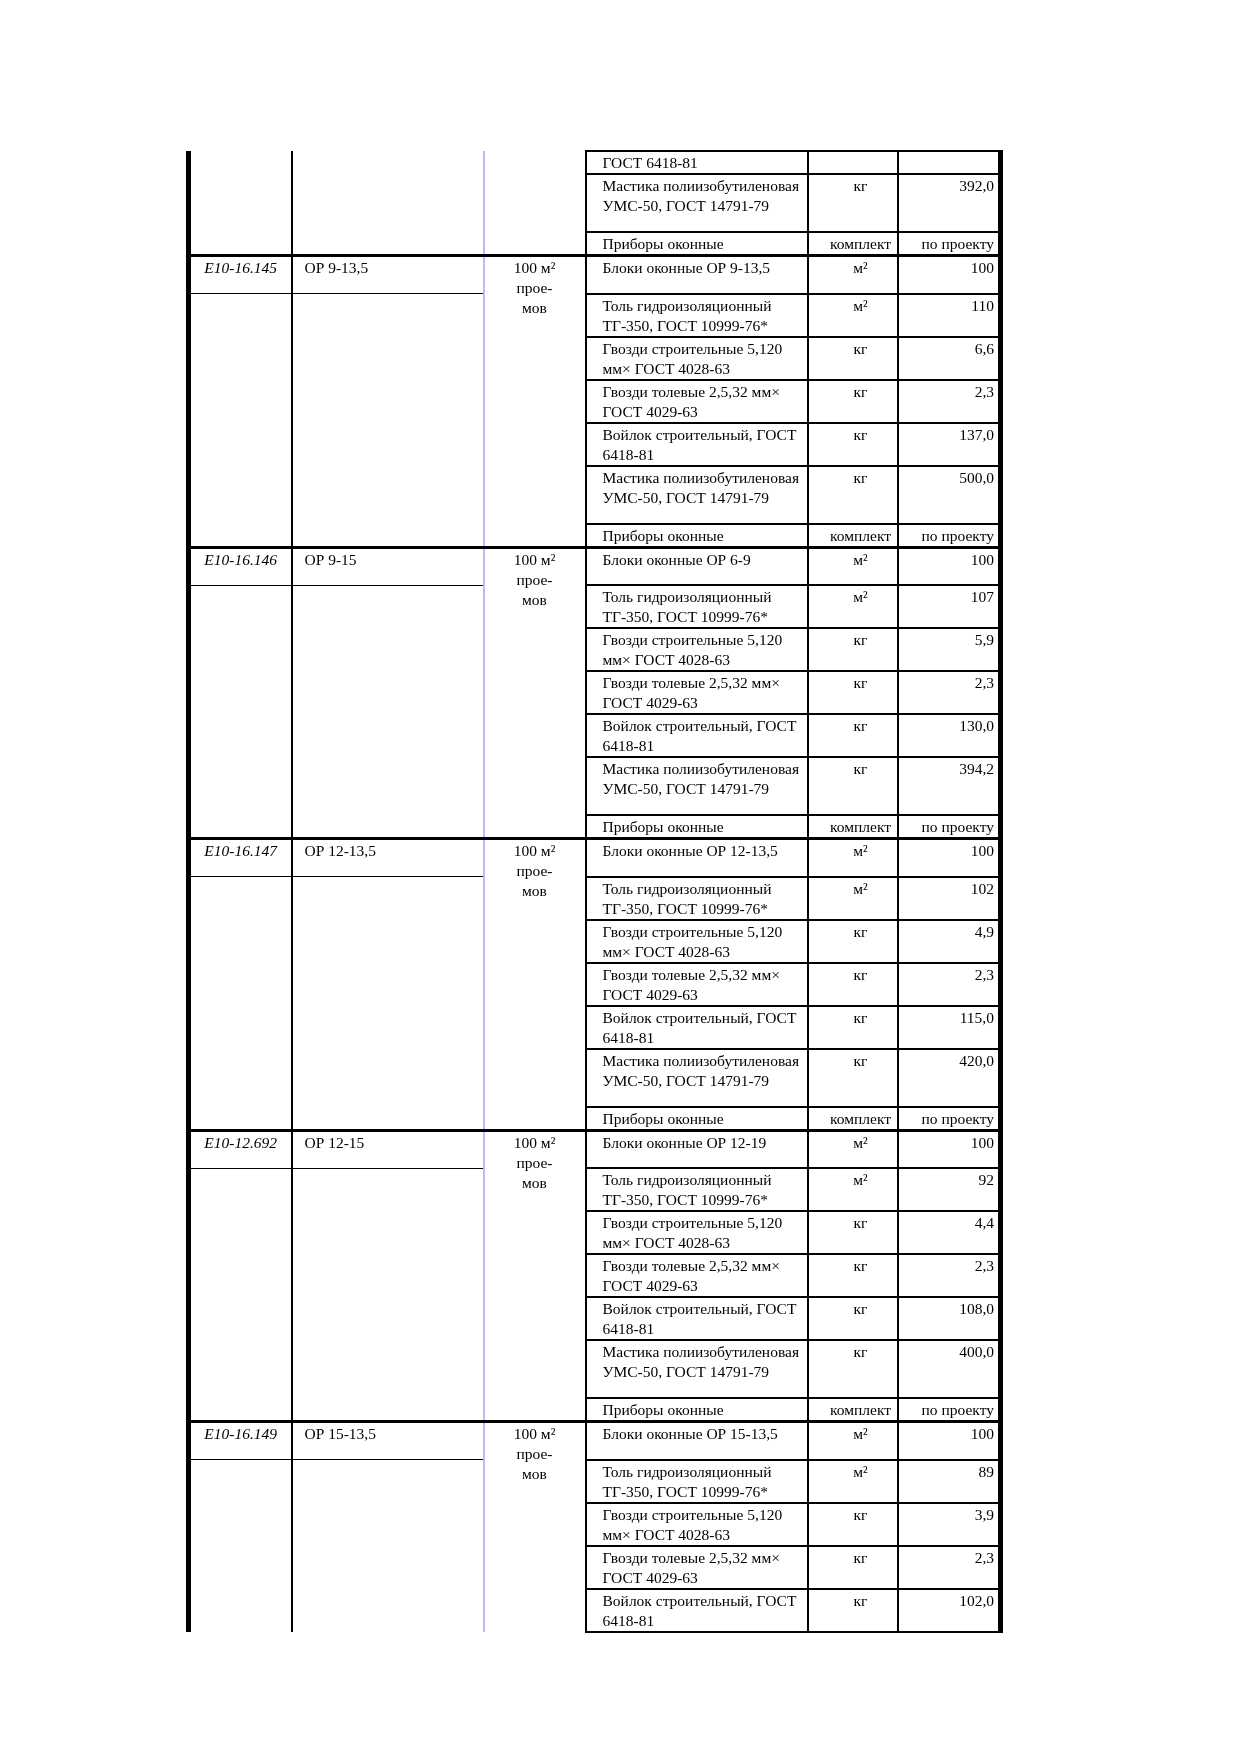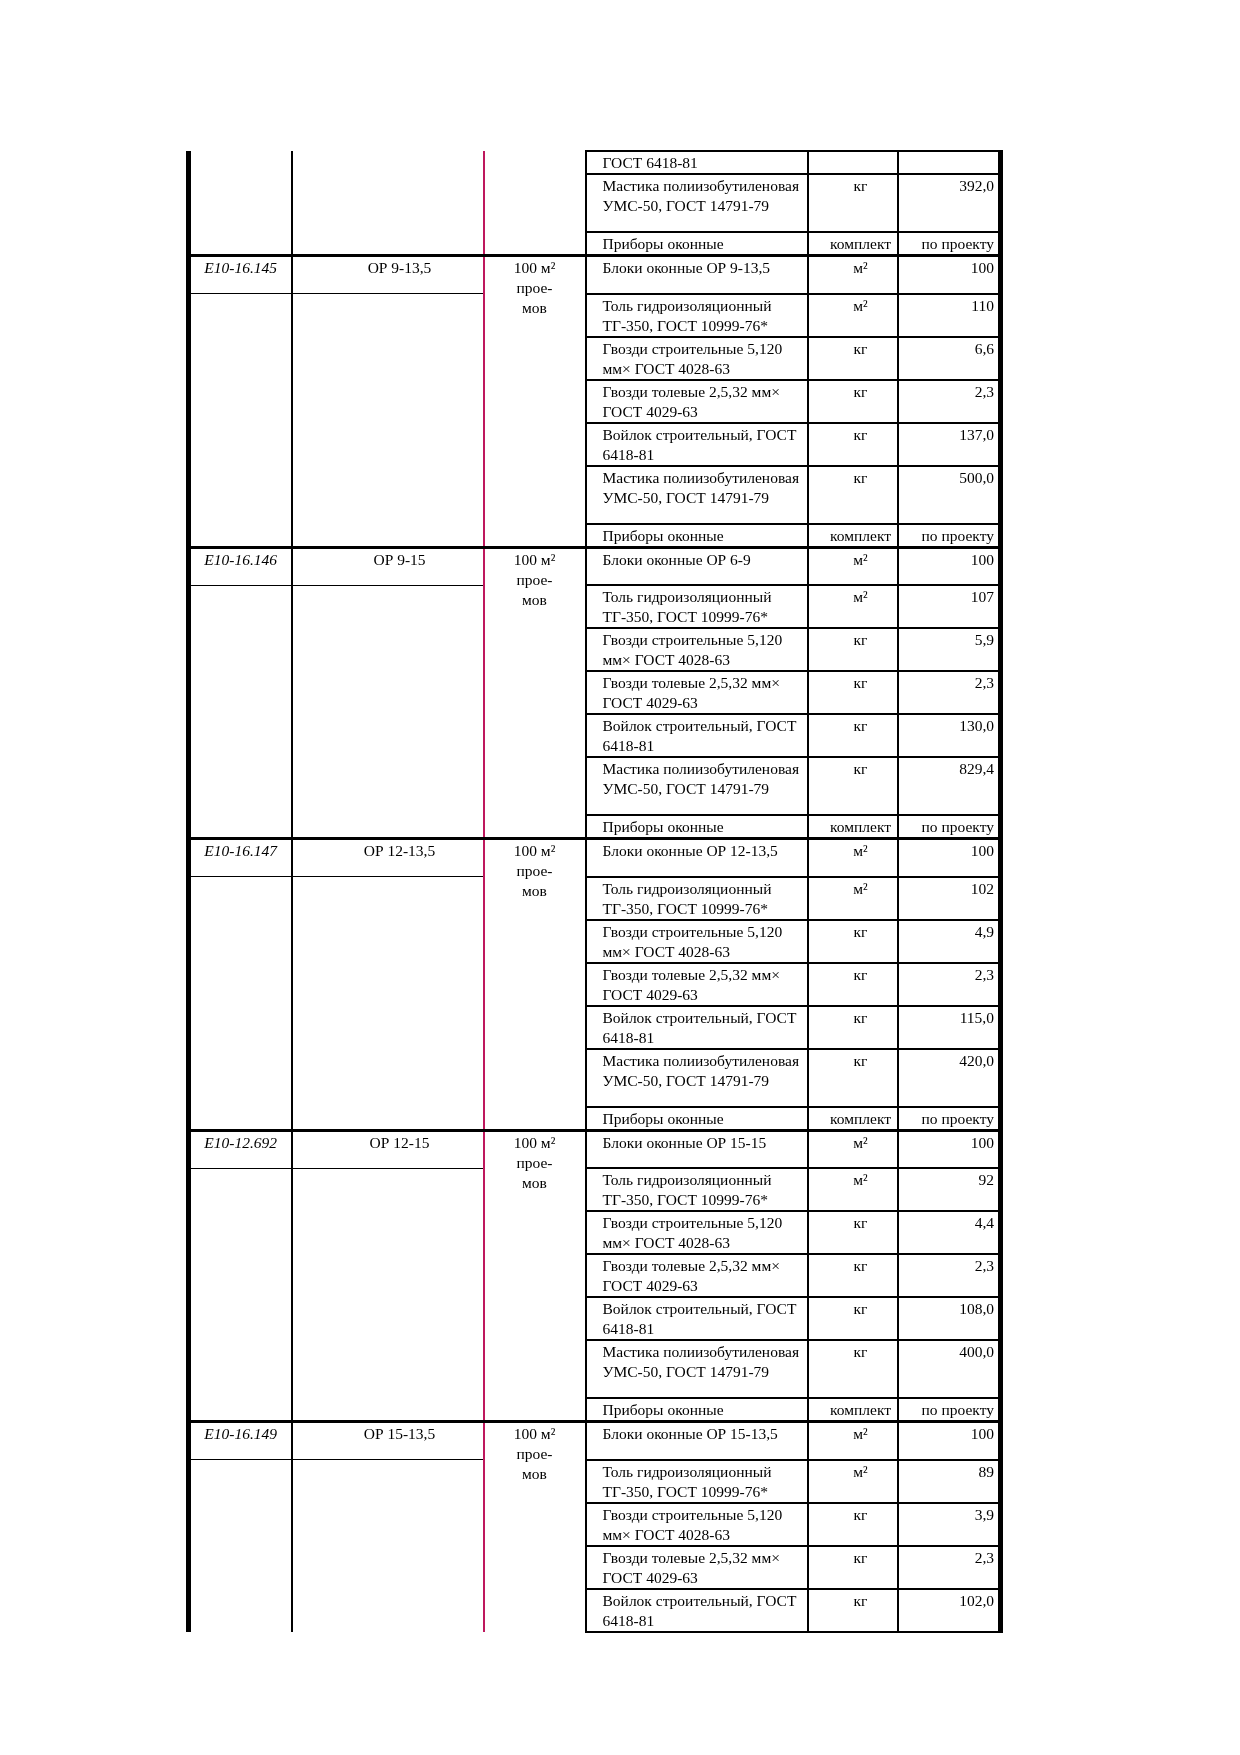--- a/index.html
+++ b/index.html
@@ -42,24 +42,24 @@
   }
   
   .c1 {
     border-left: 5px solid #000;
     border-right: 2px solid #000;
     border-top: 0; border-bottom: 0;
     text-align: center;
     font-style: italic;
   }
   .c2 {
-    border-right: 2px solid #be185d;
+    border-right: 2px solid #c4b5fd;
     border-top: 0; border-bottom: 0;
-    text-align: center;
-    padding-left: 28px;
+    text-align: left;
+    padding-left: 12px;
   }
   .c3 {
     border-right: 2px solid #000;
     border-top: 0; border-bottom: 0;
     text-align: center;
   }
   
   .c4 {
     border: 2px solid #000;
     text-align: left;
@@ -202,21 +202,21 @@
         <td class="c6">2,3</td>
       </tr>
       <tr class="rh-2line">
         <td class="c4">Войлок строительный, ГОСТ 6418-81</td>
         <td class="c5">кг</td>
         <td class="c6">130,0</td>
       </tr>
       <tr class="rh-mastika">
         <td class="c4">Мастика полиизобутиленовая УМС-50, ГОСТ 14791-79</td>
         <td class="c5">кг</td>
-        <td class="c6">829,4</td>
+        <td class="c6">394,2</td>
       </tr>
       <tr class="rh-pribory">
         <td class="c4">Приборы оконные</td>
         <td class="c5">комплект</td>
         <td class="c6">по проекту</td>
       </tr>
 
       <tr class="sec-start rh-blocks">
         <td class="c1 lbl">Е10-16.147</td>
         <td class="c2 lbl">ОР 12-13,5</td>
@@ -263,21 +263,21 @@
       </tr>
 
       <tr class="sec-start rh-blocks">
         <td class="c1 lbl">Е10-12.692</td>
         <td class="c2 lbl">ОР 12-15</td>
         <td class="c3" rowspan="7">
           <span class="mline">100 м²</span>
           <span class="mline">прое-</span>
           <span class="mline">мов</span>
         </td>
-        <td class="c4">Блоки оконные ОР 15-15</td>
+        <td class="c4">Блоки оконные ОР 12-19</td>
         <td class="c5">м²</td>
         <td class="c6">100</td>
       </tr>
       <tr class="rh-2line">
         <td class="c1" rowspan="6"></td>
         <td class="c2" rowspan="6"></td>
         <td class="c4">Толь гидроизоляционный ТГ-350, ГОСТ 10999-76*</td>
         <td class="c5">м²</td>
         <td class="c6">92</td>
       </tr>

